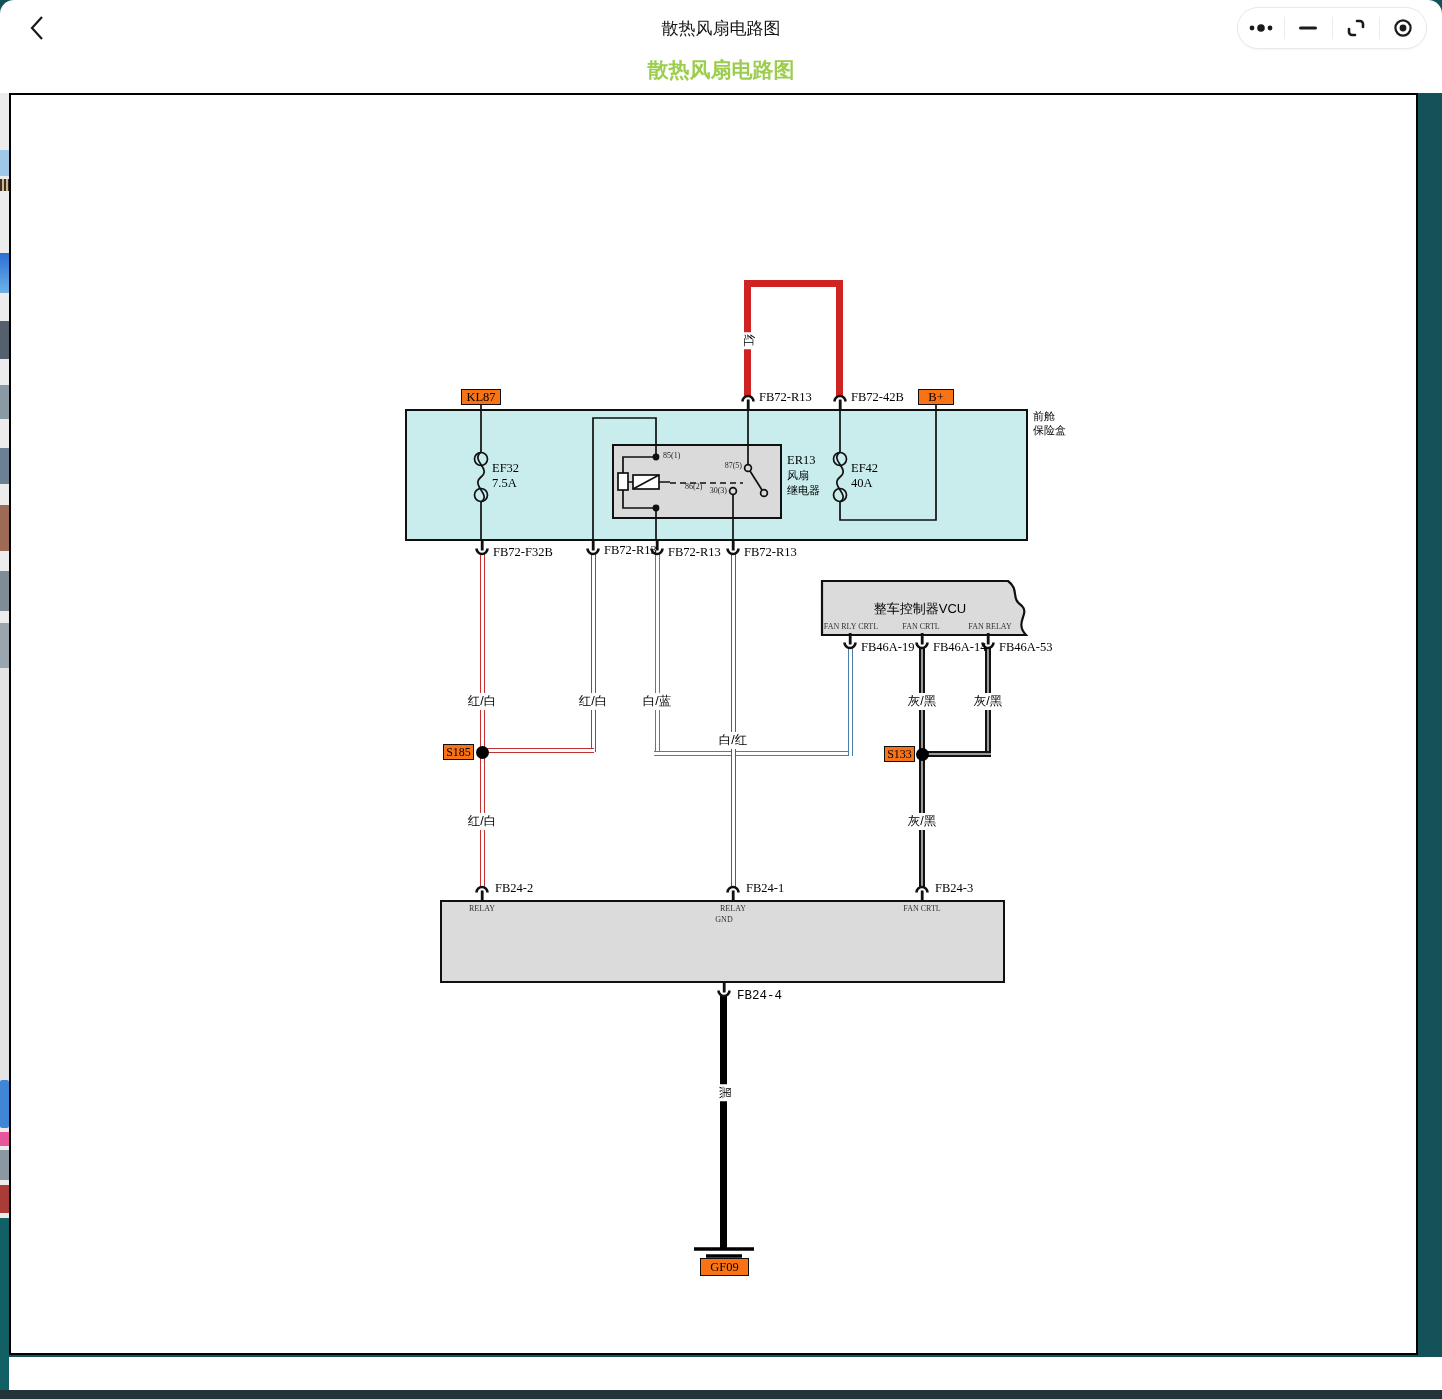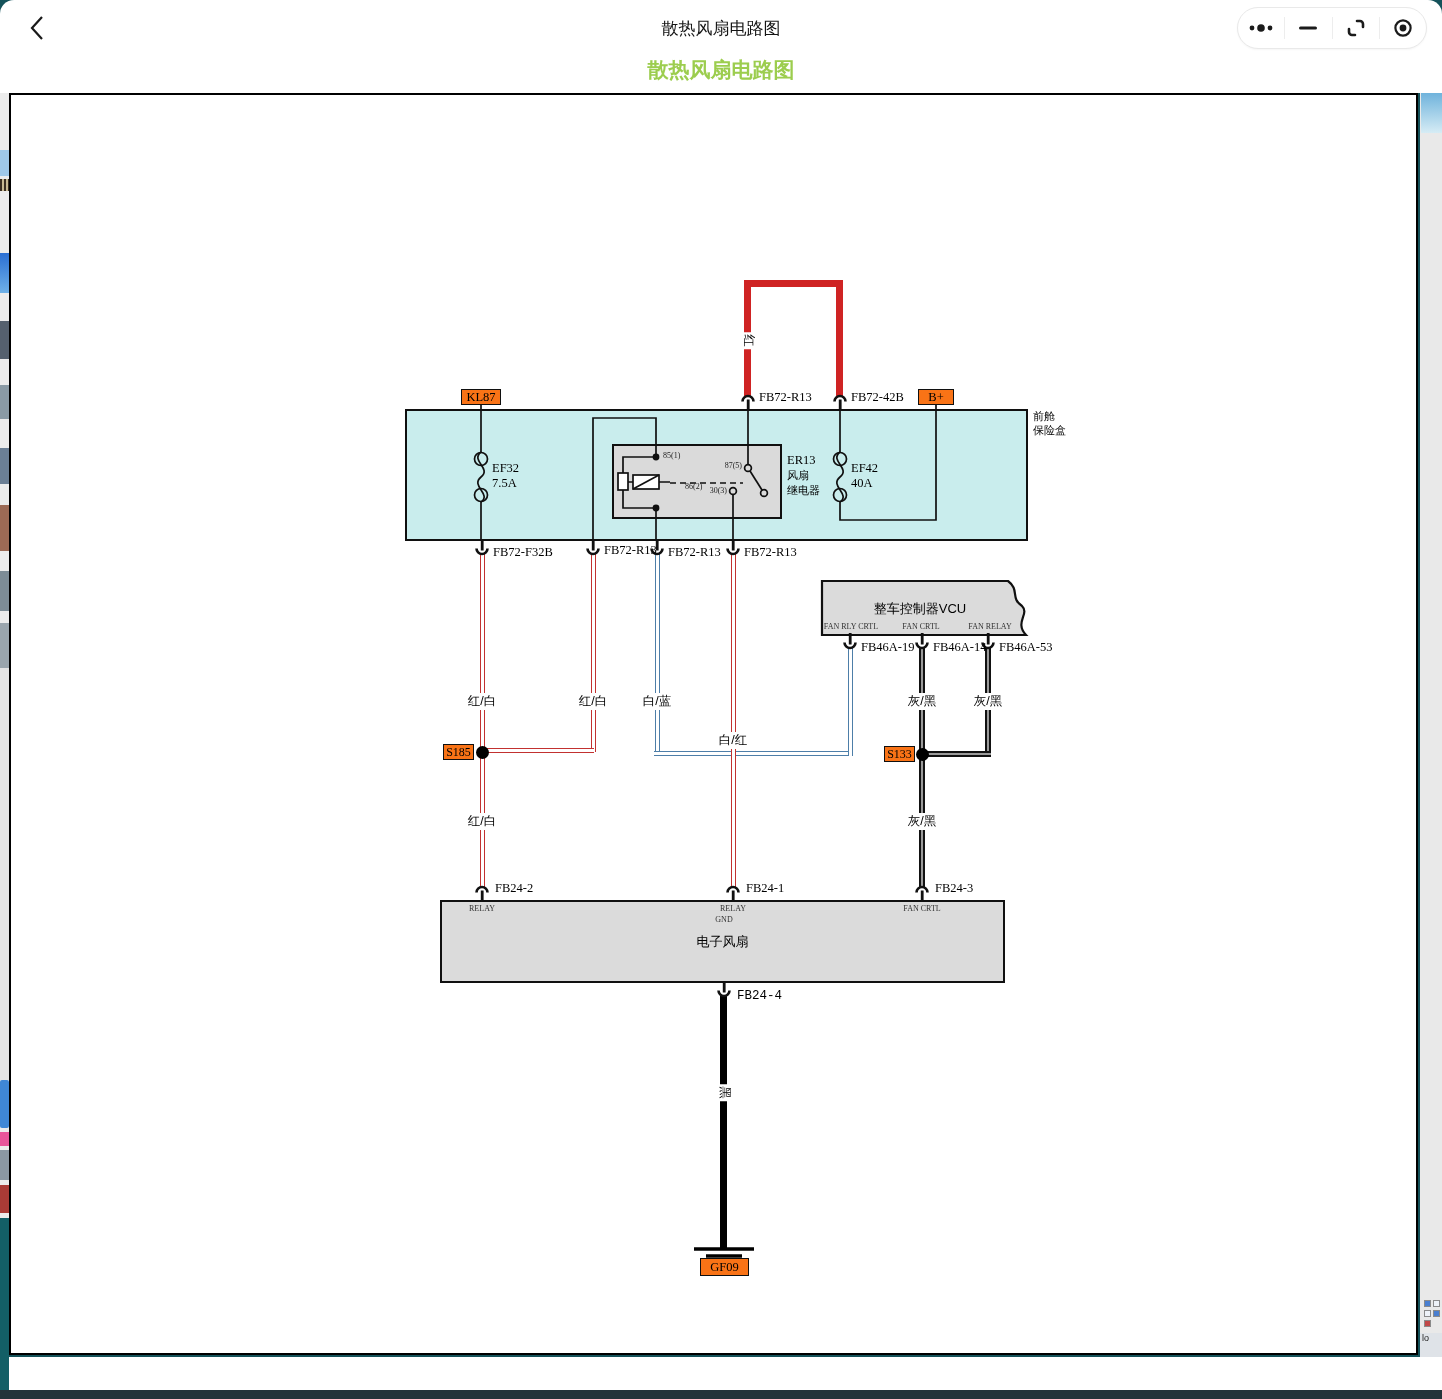--- a/index.html
+++ b/index.html
@@ -70,30 +70,20 @@
     <div class="frag" style="left:0;top:478px;width:9px;height:40px;background:#7d8c96;"></div>
     <div class="frag" style="left:0;top:530px;width:9px;height:45px;background:#9aa5ad;"></div>
     <div class="frag" style="left:0;top:575px;width:9px;height:412px;background:#e4e4e4;"></div>
     <div class="frag" style="left:0;top:987px;width:9px;height:48px;background:#3f87d6;border-radius:2px;"></div>
     <div class="frag" style="left:0;top:1039px;width:9px;height:14px;background:#e8559a;"></div>
     <div class="frag" style="left:0;top:1057px;width:9px;height:30px;background:#8b98a3;"></div>
     <div class="frag" style="left:0;top:1092px;width:9px;height:28px;background:#aa3b36;"></div>
     <div class="frag" style="left:0;top:1125px;width:9px;height:181px;background:#135f66;"></div>
   </div>
 
-  <div class="rstrip">
-    <div class="frag" style="left:1px;top:0;width:21px;height:40px;background:linear-gradient(#6fb3dc,#d6ecf5);"></div>
-    <div class="frag" style="left:4px;top:1207px;width:7px;height:7px;background:#4a7fd0;border:1px solid #8a8a8a;"></div>
-    <div class="frag" style="left:13px;top:1207px;width:7px;height:7px;background:#eef2f8;border:1px solid #8a8a8a;"></div>
-    <div class="frag" style="left:4px;top:1217px;width:7px;height:7px;background:#eef2f8;border:1px solid #8a8a8a;"></div>
-    <div class="frag" style="left:13px;top:1217px;width:7px;height:7px;background:#4a7fd0;border:1px solid #8a8a8a;"></div>
-    <div class="frag" style="left:4px;top:1227px;width:7px;height:7px;background:#c04848;border:1px solid #8a8a8a;"></div>
-    <div class="frag" style="left:0;top:1240px;width:22px;height:25px;background:#dfe3e8;font-size:9px;color:#222;padding-left:2px;">lo</div>
-    <div class="frag" style="left:0;top:1267px;width:22px;height:39px;background:#ffffff;"></div>
-  </div>
 
   <div class="band"></div>
   <div class="taskbar"></div>
 
   <div class="pageframe"></div>
 
   <div class="fusebox"></div>
   <div class="relaybox"></div>
   <div class="fanbox"></div>
 
@@ -269,21 +259,20 @@
   <div class="tag" style="left:884px;top:746px;width:31px;height:16px;font-size:12px;">
       <span>S133</span>
     </div>
 
   <span class="code" style="left:495px;top:881px;">FB24-2</span>
   <span class="code" style="left:746px;top:881px;">FB24-1</span>
   <span class="code" style="left:935px;top:881px;">FB24-3</span>
   <span class="fn" style="left:482px;top:904px;">RELAY</span>
   <span class="fn" style="left:733px;top:904px;">RELAY</span>
   <span class="fn" style="left:922px;top:904px;">FAN CRTL</span>
-  <span class="cn" style="left:440px;top:933px;width:565px;text-align:center;font-size:13px;">电子风扇</span>
   <span class="fn" style="left:724px;top:915px;text-align:right;">GND</span>
   <span class="code" style="left:737px;top:989px;font-family:Liberation Mono, monospace;">FB24-4</span>
 
   <div class="tag" style="left:700px;top:1258px;width:49px;height:18px;">
       <span>GF09</span>
     </div>
 
   <div class="header">
     <svg class="back" viewBox="0 0 24 30">
       <path d="M16,4 L6,15 L16,26" fill="none" stroke="#1a1a1a" stroke-width="2.2"></path>

